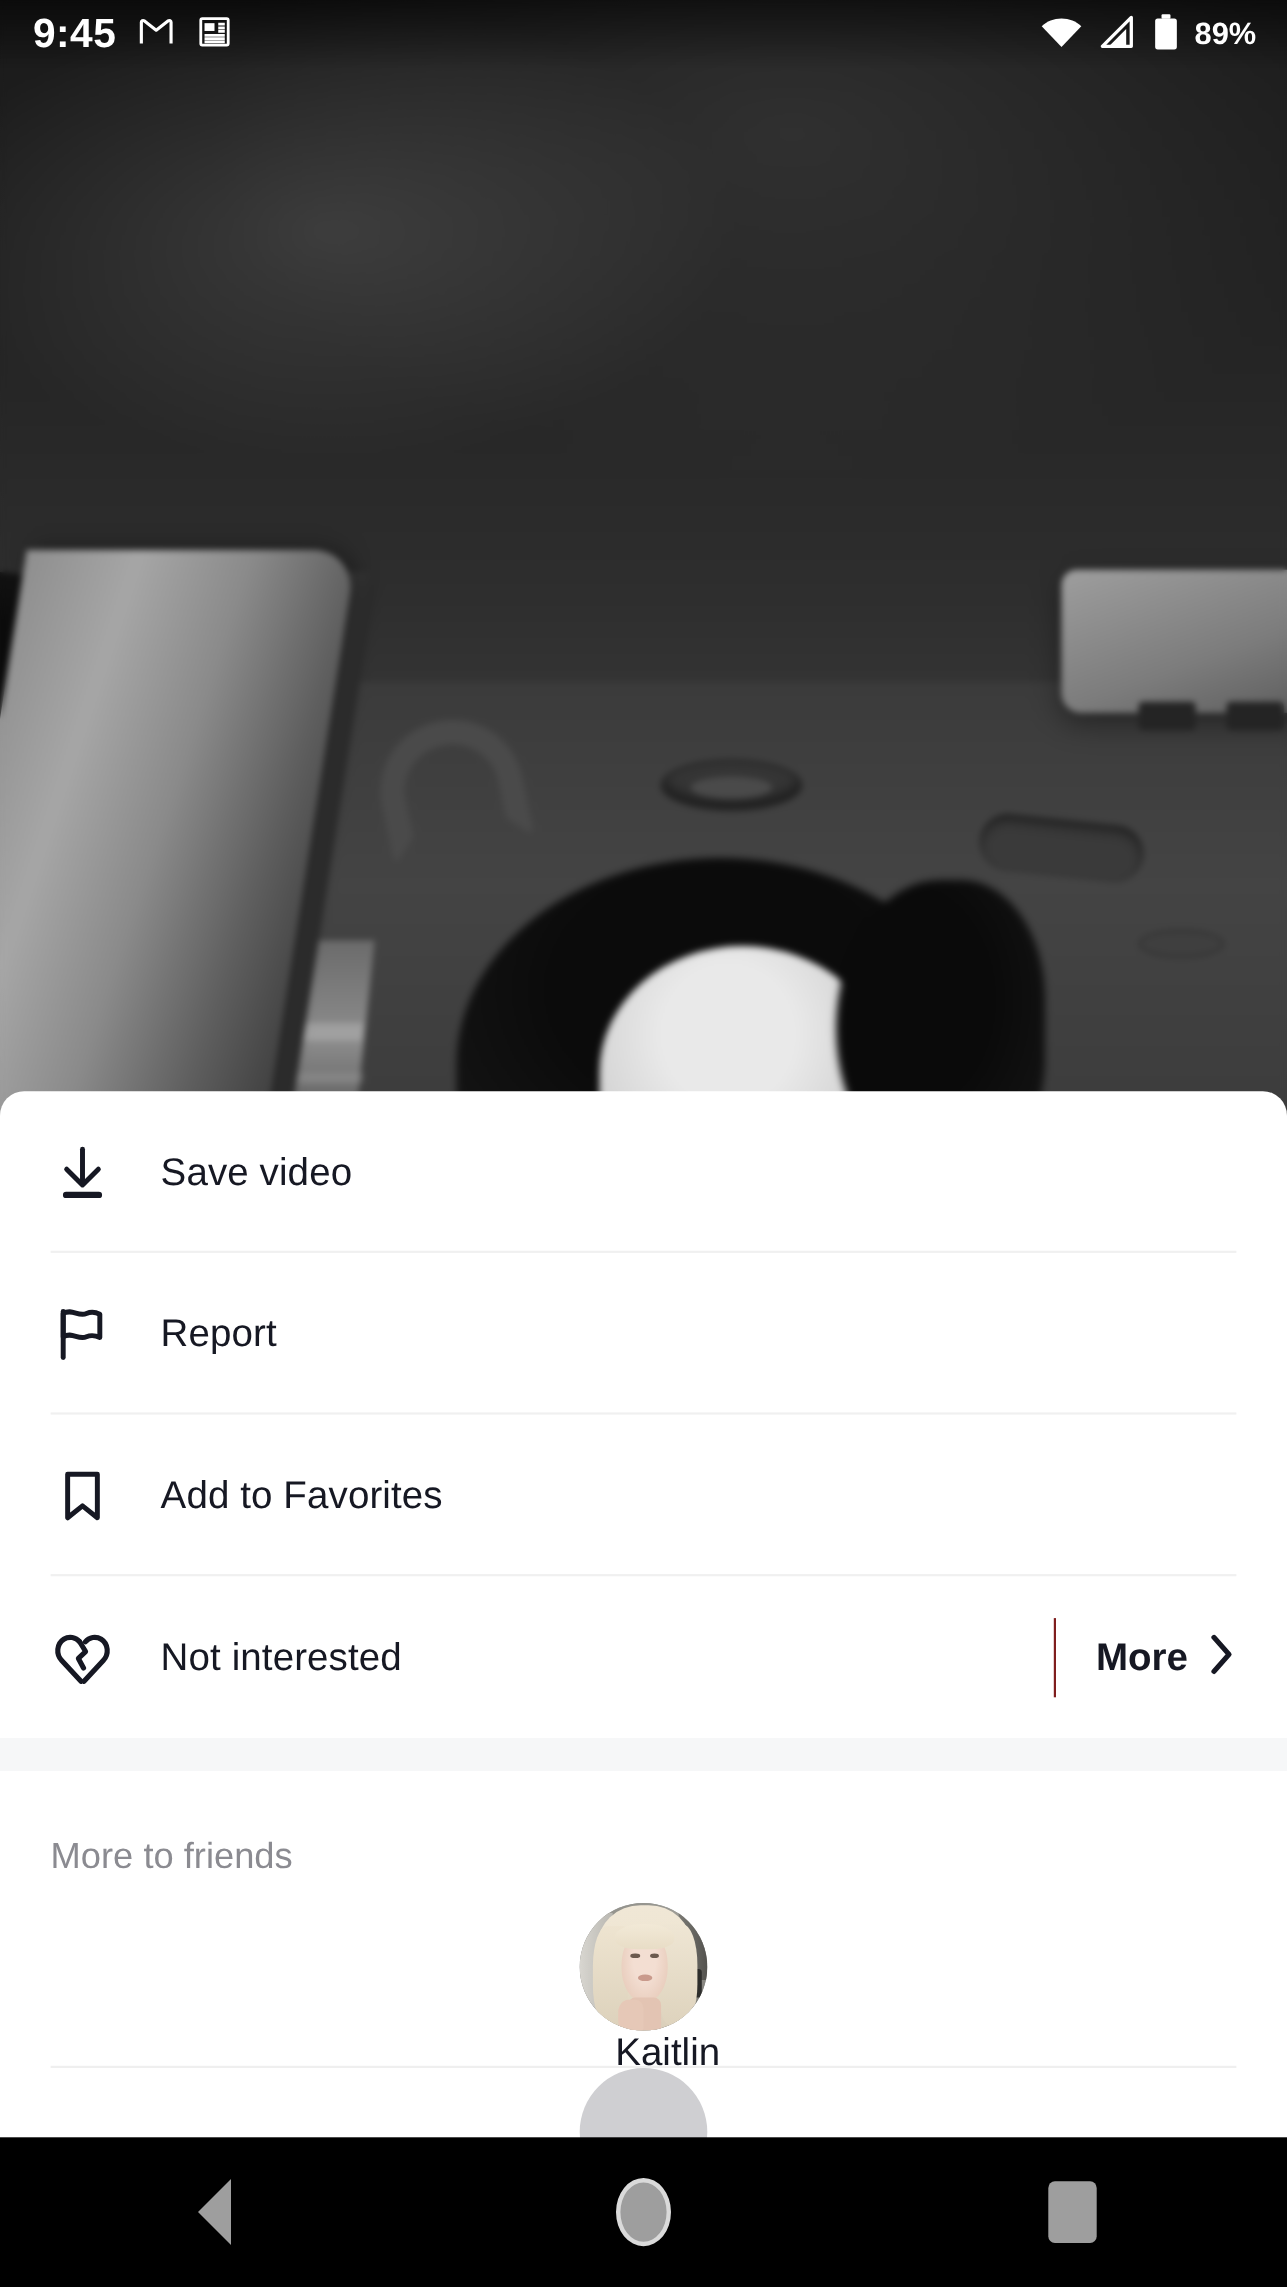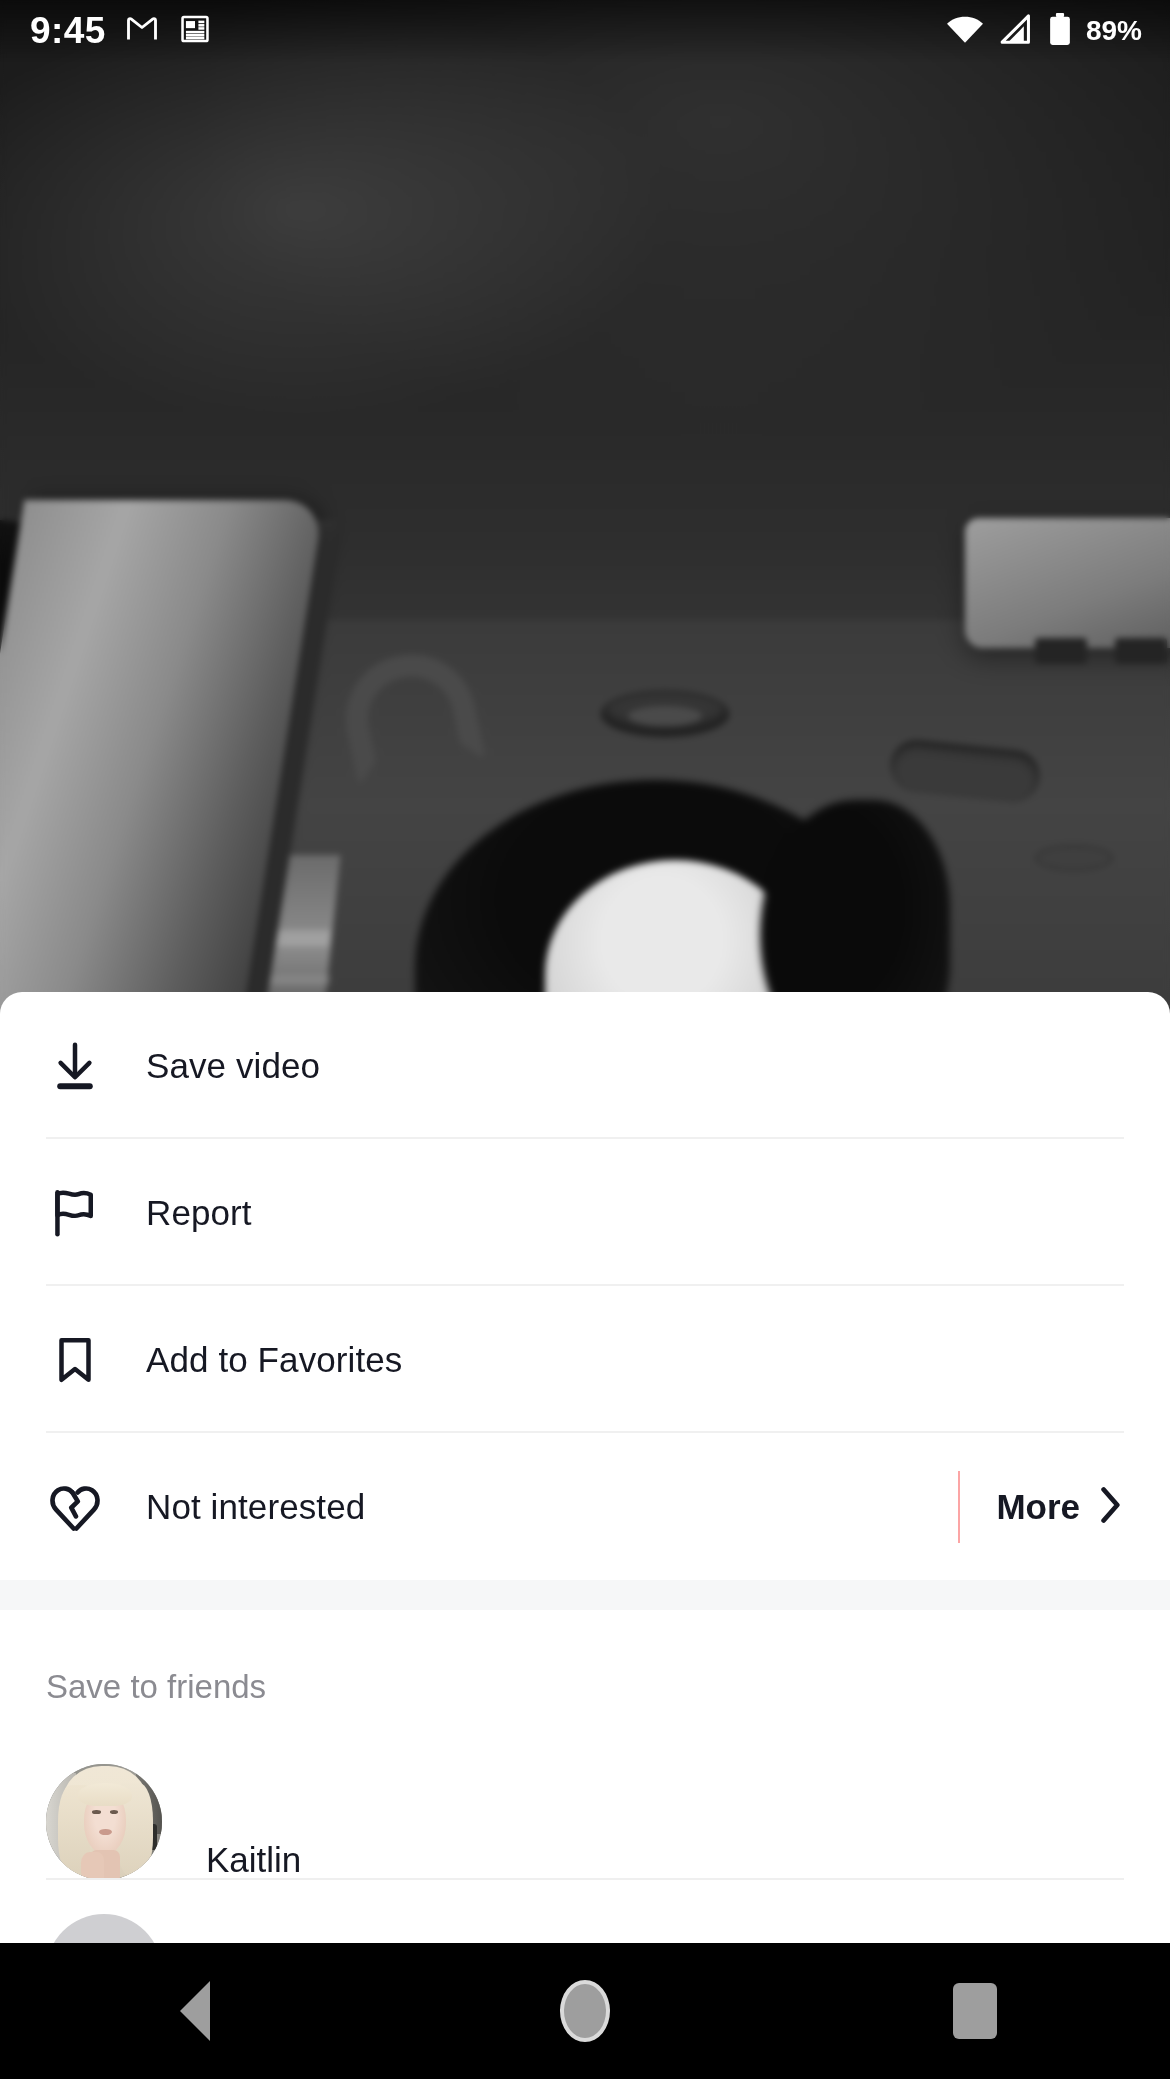--- a/index.html
+++ b/index.html
@@ -165,42 +165,43 @@
     font-size:35px; color:#161823; letter-spacing:.1px;
     white-space:nowrap;
   }
   .row-divider{
     position:absolute; left:46px; right:46px; bottom:0;
     height:2px; background:#f0f0f0;
   }
   .row-right{
     margin-left:auto; display:flex; align-items:center;
     height:72px; padding-left:36px;
-    border-left:2px solid #fca5a5;
+    border-left:2px solid #7f1d1d;
     gap:16px;
   }
   .row-right .more-label{
     font-size:35px; font-weight:700; color:#161823;
   }
 
   
   .band{
     height:30px; background:#f6f7f8;
   }
 
   
   .friends{ padding:0 46px; }
   .friends-title{
     font-size:33px; color:#8b8b91;
     padding:58px 0 24px 0;
   }
   .friend-row{
     position:relative;
-    display:flex; align-items:flex-end;
+    display:flex; align-items:center;
     height:150px;
+    flex-direction:column;
   }
   .friend-row .divider{
     position:absolute; left:0; right:0; bottom:0;
     height:2px; background:#efefef;
   }
   .avatar{
     width:116px; height:116px; border-radius:50%;
     flex:0 0 116px; overflow:hidden; position:relative;
     background:#9b9b9b;
   }
@@ -389,21 +390,21 @@
           </svg>
         </span>
       </span>
     </div>
 
   </div>
 
   <div class="band"></div>
 
   <div class="friends">
-    <div class="friends-title">Save to friends</div>
+    <div class="friends-title">More to friends</div>
 
     <div class="friend-row">
       <span class="avatar">
         <span class="av-bg"></span>
         <span class="av-wallL"></span>
         <span class="av-wallR"></span>
         <span class="av-darkR"></span>
         <span class="av-hair"></span>
         <span class="av-hairL"></span>
         <span class="av-hairR"></span>

